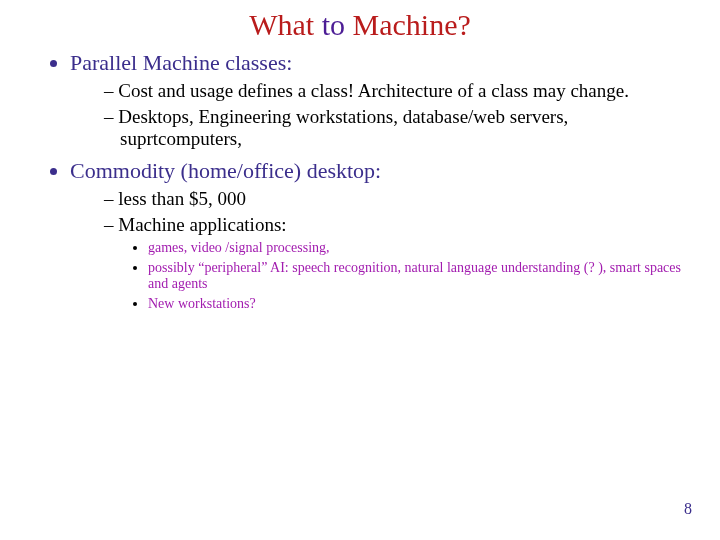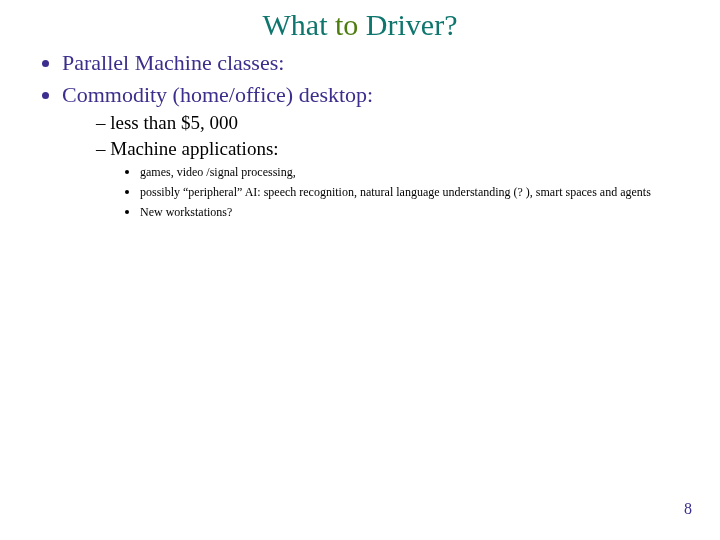--- a/index.html
+++ b/index.html
@@ -18,24 +18,24 @@
     height: 540px;
     padding: 8px 20px 0 20px;
     position: relative;
   }
   .title {
     text-align: center;
     font-size: 30px;
     margin: 0 0 8px 0;
     font-weight: normal;
   }
-  .green { color: #0f766e; }
-  .purple { color: #4d7c0f; }
+  .green { color: #b91c1c; }
+  .purple { color: #4c1d95; }
   ul.lvl1 {
-    margin: 0;
+    margin: 8px;
     padding-left: 42px;
     list-style-type: disc;
   }
   ul.lvl1 > li {
     font-size: 22px;
     color: #3b2e8c;
     margin-bottom: 6px;
   }
   ul.lvl1 > li::marker { color: #3b2e8c; }
   ul.lvl2 {
@@ -52,22 +52,22 @@
   }
   ul.lvl2 > li::before {
     content: "–  ";
   }
   ul.lvl3 {
     margin: 4px 0 0 0;
     padding-left: 28px;
     list-style-type: disc;
   }
   ul.lvl3 > li {
-    font-size: 12px;
-    color: #000000;
+    font-size: 14px;
+    color: #a21caf;
     margin-bottom: 4px;
     text-indent: 0;
     padding-left: 0;
   }
   ul.lvl3 > li::before { content: ""; }
   ul.lvl3 > li::marker { color: #000000; font-size: 13px; }
   .pagenum {
     position: absolute;
     right: 28px;
     bottom: 22px;
@@ -76,27 +76,31 @@
   }
 </style>
 </head>
 <body>
 
 <div class="slide">
 
   <h1 class="title">
     <span class="green">What</span>
     <span class="purple">to</span>
-    <span class="green">Driver?</span>
+    <span class="green">Machine?</span>
   </h1>
 
   <ul class="lvl1">
 
     <li>
       <span>Parallel Machine classes:</span>
+      <ul class="lvl2">
+        <li><span>Cost and usage defines a class! Architecture of a class may change.</span></li>
+        <li><span>Desktops, Engineering workstations, database/web servers, suprtcomputers,</span></li>
+      </ul>
     </li>
 
     <li>
       <span>Commodity (home/office) desktop:</span>
       <ul class="lvl2">
         <li><span>less than $5, 000</span></li>
         <li>
           <span>Machine applications:</span>
           <ul class="lvl3">
             <li><span>games, video /signal processing,</span></li>

